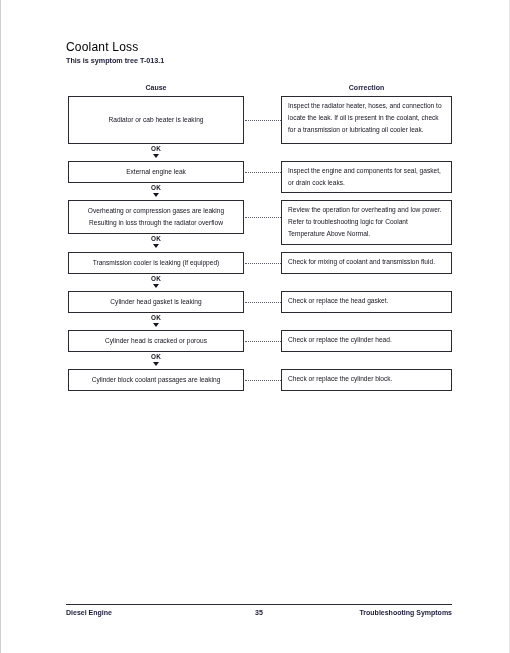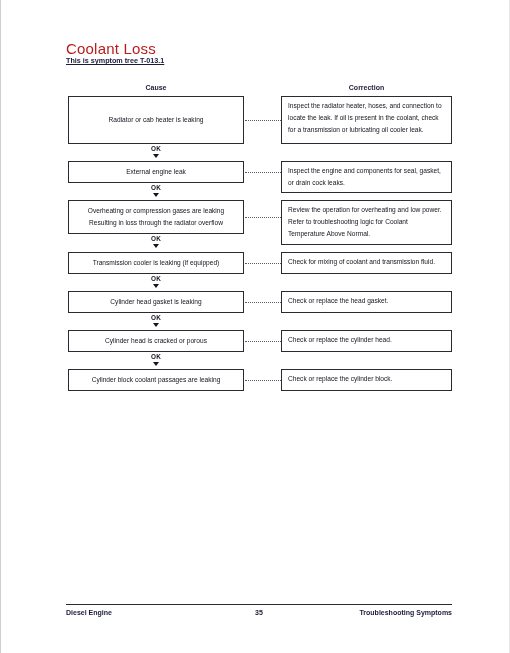--- a/index.html
+++ b/index.html
@@ -22,35 +22,34 @@
     inset: 0;
     background: #ffffff;
     box-shadow: inset 3px 0 0 -2px #cfcfcf, inset -3px 0 0 -2px #e8e8e8;
   }
 
   
   #doc-title {
     position: absolute;
     left: 66px;
     top: 40px;
-    font-size: 15px;
+    font-size: 12px;
     font-weight: 400;
     letter-spacing: 0.2px;
-    color: #b91c1c;
+    color: #000000;
     white-space: nowrap;
   }
   #doc-subtitle {
     position: absolute;
     left: 66px;
     top: 56px;
     font-size: 7.2px;
     font-weight: bold;
     color: #1b1b3a;
     white-space: nowrap;
-    text-decoration: underline;
   }
 
   
   .col-heading {
     position: absolute;
     top: 84px;
     font-size: 7px;
     font-weight: bold;
     color: #1b1b3a;
     text-align: center;

